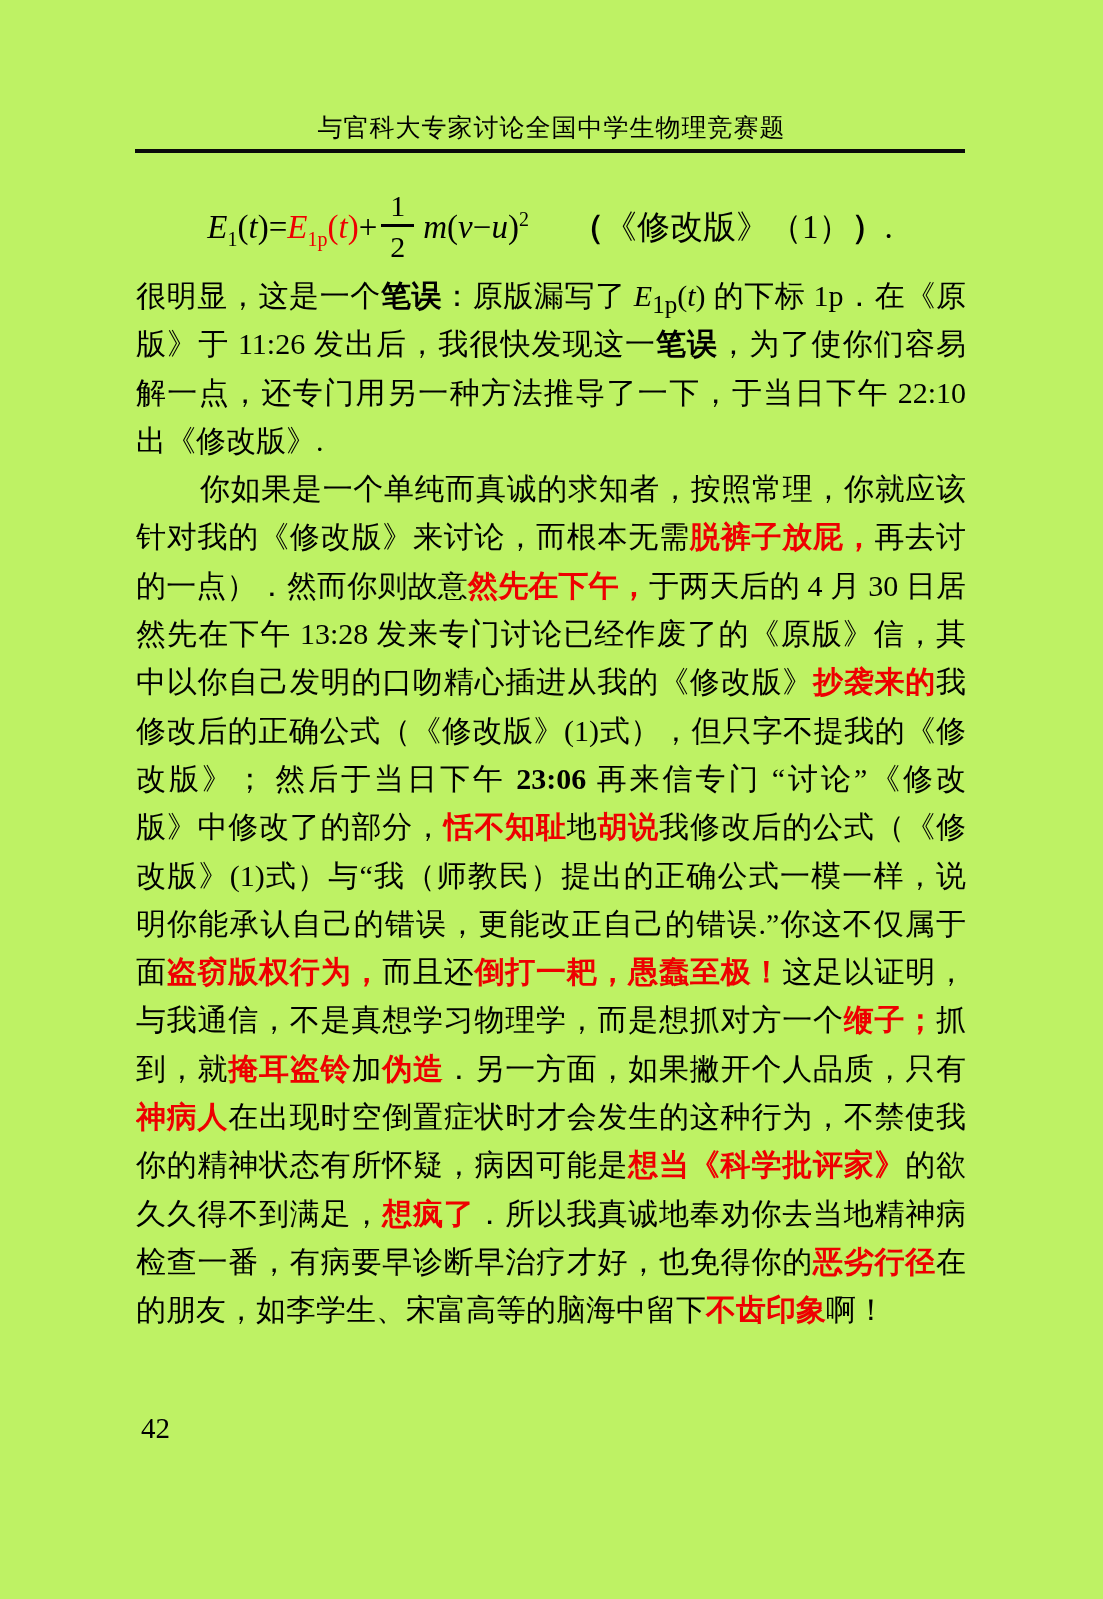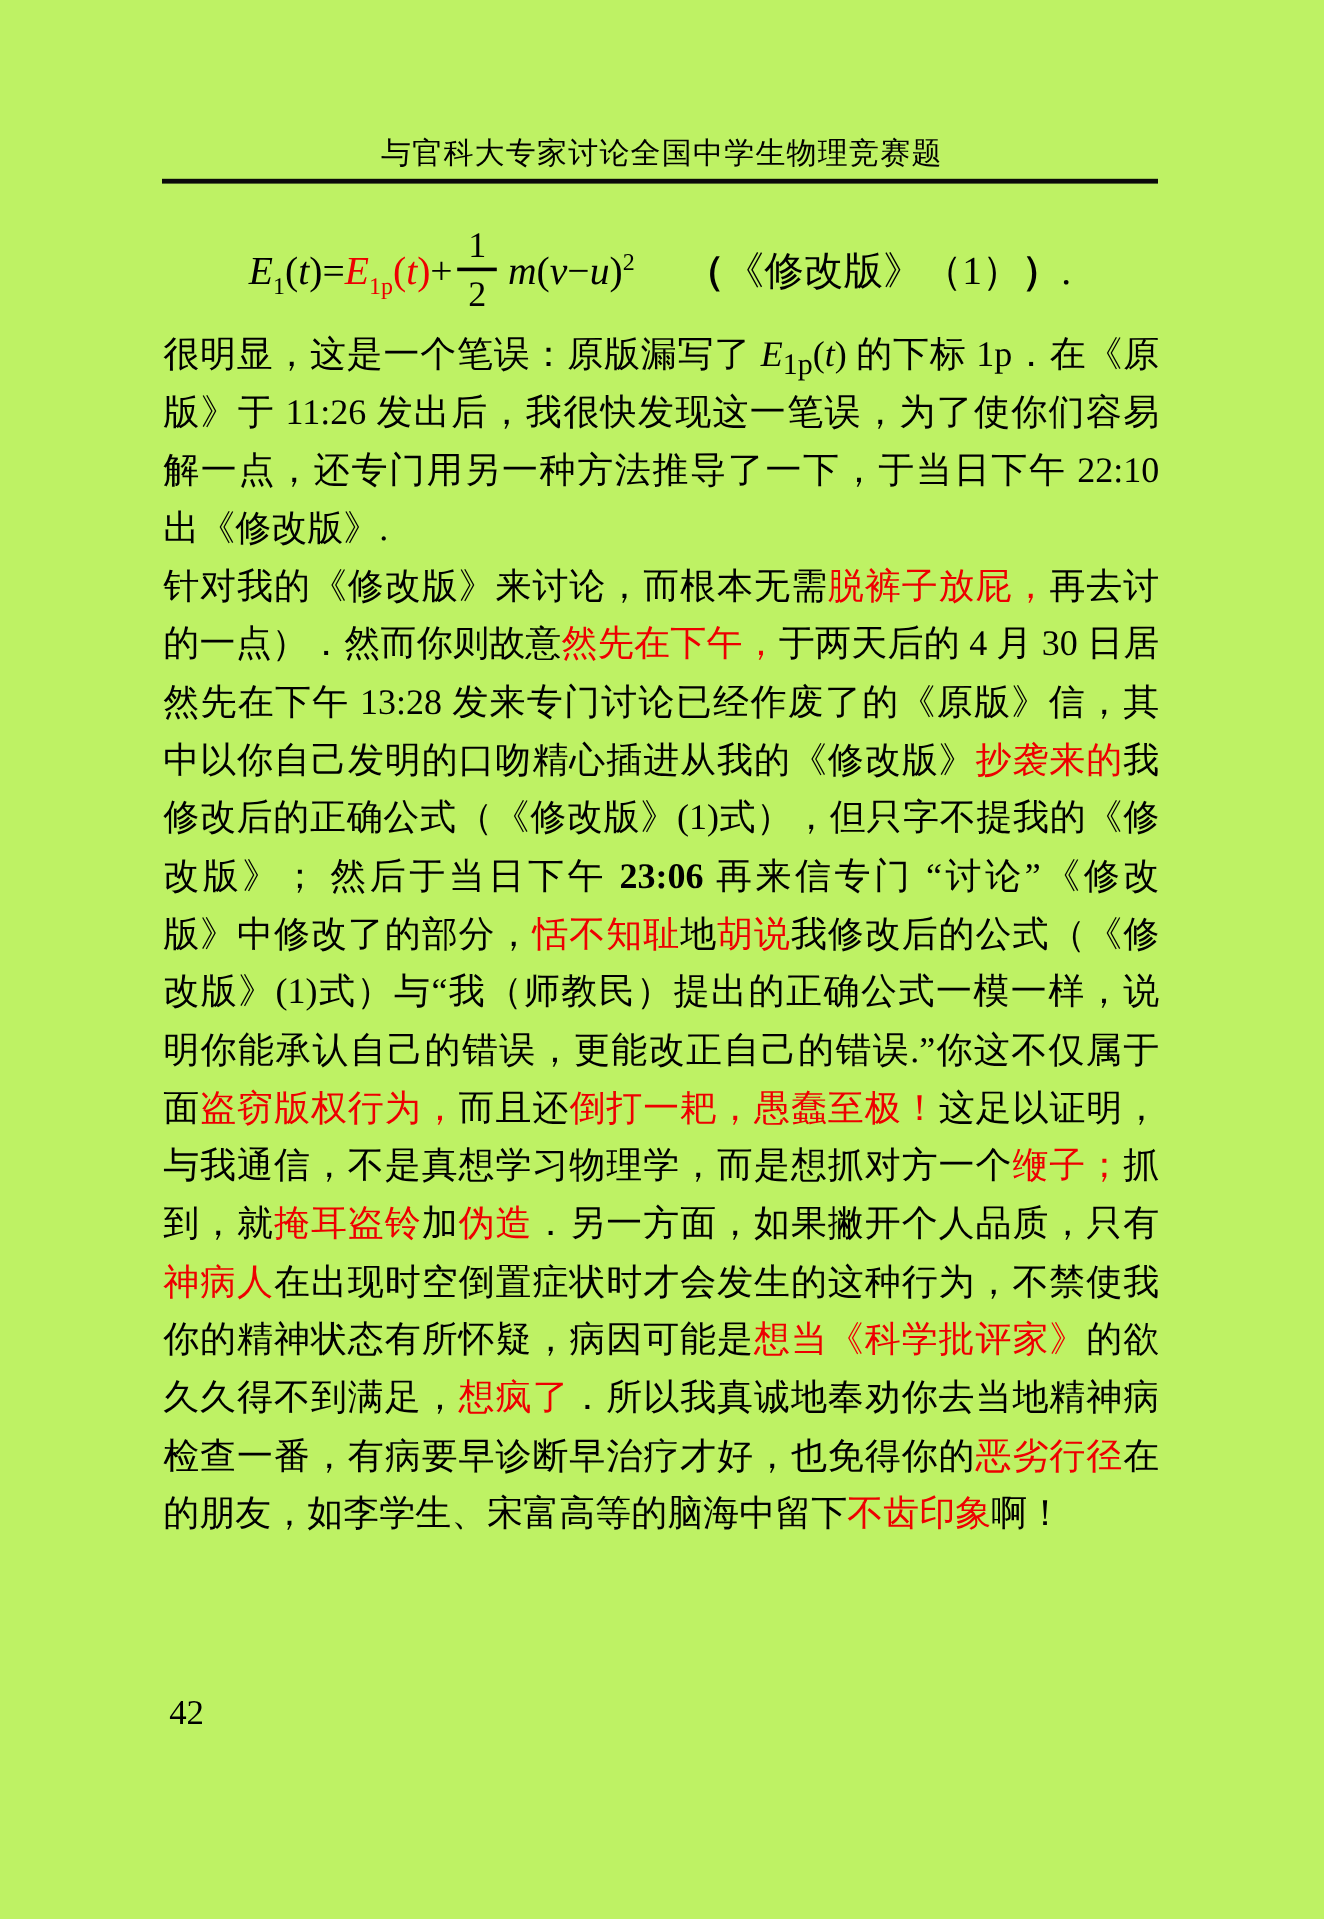--- a/index.html
+++ b/index.html
@@ -18,22 +18,22 @@
         vertical-align:middle;margin:0 9px 8px 4px;font-size:30px;}
   .frac .fnum{line-height:1.05;border-bottom:3px solid #000;padding:0 9px 3px;display:block;}
   .frac .fden{line-height:1.05;padding-top:4px;display:block;}
 
   .body-text{position:absolute;top:272px;left:136px;width:830px;font-size:30px;}
   .bline{height:48.3px;line-height:48.3px;text-align:justify;text-align-last:justify;
          overflow:hidden;white-space:normal;}
   .bline.last{text-align-last:left;}
   .bline.indent{text-indent:64px;}
 
-  .s-r{color:#ee0000;font-weight:normal;font-family:"Liberation Sans","DejaVu Sans",sans-serif;}
-  .s-hb{font-weight:normal;font-family:"Liberation Sans","DejaVu Sans",sans-serif;}
+  .s-r{color:#ee0000;font-weight:bold;font-family:"Liberation Sans","DejaVu Sans",sans-serif;}
+  .s-hb{font-weight:bold;font-family:"Liberation Sans","DejaVu Sans",sans-serif;}
   .s-bb{font-weight:bold;}
   .s-m{font-style:italic;}
   .s-mu{font-style:normal;}
   .s-red{color:#ee0000;}
   .s-cjk{font-style:normal;margin-top:40px;}
   .s-cjkb{font-weight:bold;}
   .s-gap{margin-left:42px;}
 
   .page-number{position:absolute;top:1412px;left:141px;font-size:29px;}
 </style>
@@ -45,20 +45,21 @@
   <div class="rule"></div>
   <div class="formula"><span class="s-m">E</span><sub class="">1</sub><span class="s-mu">(</span><span class="s-m">t</span><span class="s-mu">)=</span><span class="s-m s-red">E</span><sub class="s-red">1p</sub><span class="s-mu s-red">(</span><span class="s-m s-red">t</span><span class="s-mu s-red">)</span><span class="s-mu">+</span><span class="frac">
         <span class="fnum">1</span>
         <span class="fden">2</span>
       </span><span class="s-m">m</span><span class="s-mu">(</span><span class="s-m">v</span><span class="s-mu">−</span><span class="s-m">u</span><span class="s-mu">)</span><sup class="">2</sup><span class="s-cjkb s-gap">（</span><span class="s-cjk">《修改版》</span><span class="s-cjk">（1）</span><span class="s-cjkb">）</span><span class="s-mu">.</span></div>
   <div class="body-text">
       <div class="bline"><span class="">很明显，这是一个</span><span class="s-hb">笔误</span><span class="">：原版漏写了 </span><span class="s-m">E</span><sub class="">1p</sub><span class="s-mu">(</span><span class="s-m">t</span><span class="s-mu">)</span><span class=""> 的下标 1p．在《原</span></div>
       <div class="bline"><span class="">版》于 11:26 发出后，我很快发现这一</span><span class="s-hb">笔误</span><span class="">，为了使你们容易理</span></div>
       <div class="bline"><span class="">解一点，还专门用另一种方法推导了一下，于当日下午 22:10 发</span></div>
       <div class="bline last"><span class="">出《修改版》.</span></div>
+      <div class="bline indent"><span class="">你如果是一个单纯而真诚的求知者，按照常理，你就应该</span></div>
       <div class="bline"><span class="">针对我的《修改版》来讨论，而根本无需</span><span class="s-r">脱裤子放屁，</span><span class="">再去讨</span></div>
       <div class="bline"><span class="">的一点）．然而你则故意</span><span class="s-r">然先在下午，</span><span class="">于两天后的 4 月 30 日居</span></div>
       <div class="bline"><span class="">然先在下午 13:28 发来专门讨论已经作废了的《原版》信，其</span></div>
       <div class="bline"><span class="">中以你自己发明的口吻精心插进从我的《修改版》</span><span class="s-r">抄袭来的</span><span class="">我</span></div>
       <div class="bline"><span class="">修改后的正确公式（《修改版》(1)式），但只字不提我的《修</span></div>
       <div class="bline"><span class="">改版》； 然后于当日下午 </span><span class="s-bb">23:06</span><span class=""> 再来信专门 “讨论”《修改</span></div>
       <div class="bline"><span class="">版》中修改了的部分，</span><span class="s-r">恬不知耻</span><span class="">地</span><span class="s-r">胡说</span><span class="">我修改后的公式（《修</span></div>
       <div class="bline"><span class="">改版》(1)式）与“我（师教民）提出的正确公式一模一样，说</span></div>
       <div class="bline"><span class="">明你能承认自己的错误，更能改正自己的错误.”你这不仅属于当</span></div>
       <div class="bline"><span class="">面</span><span class="s-r">盗窃版权行为，</span><span class="">而且还</span><span class="s-r">倒打一耙，</span><span class="s-r">愚蠢至极！</span><span class="">这足以证明，你</span></div>

